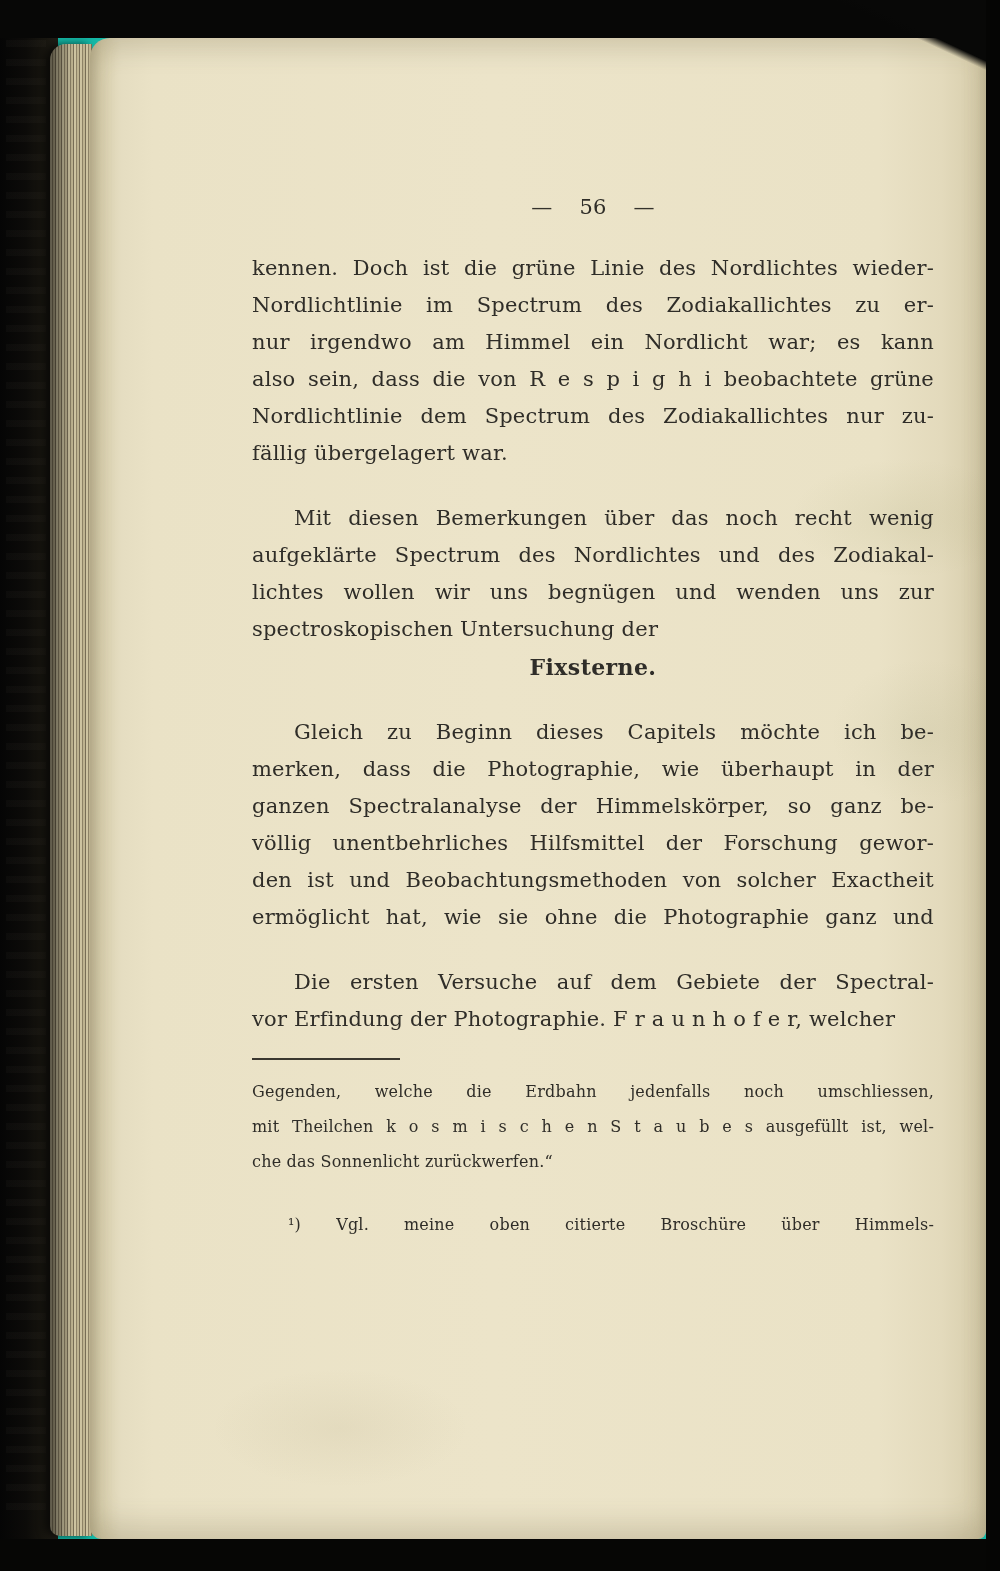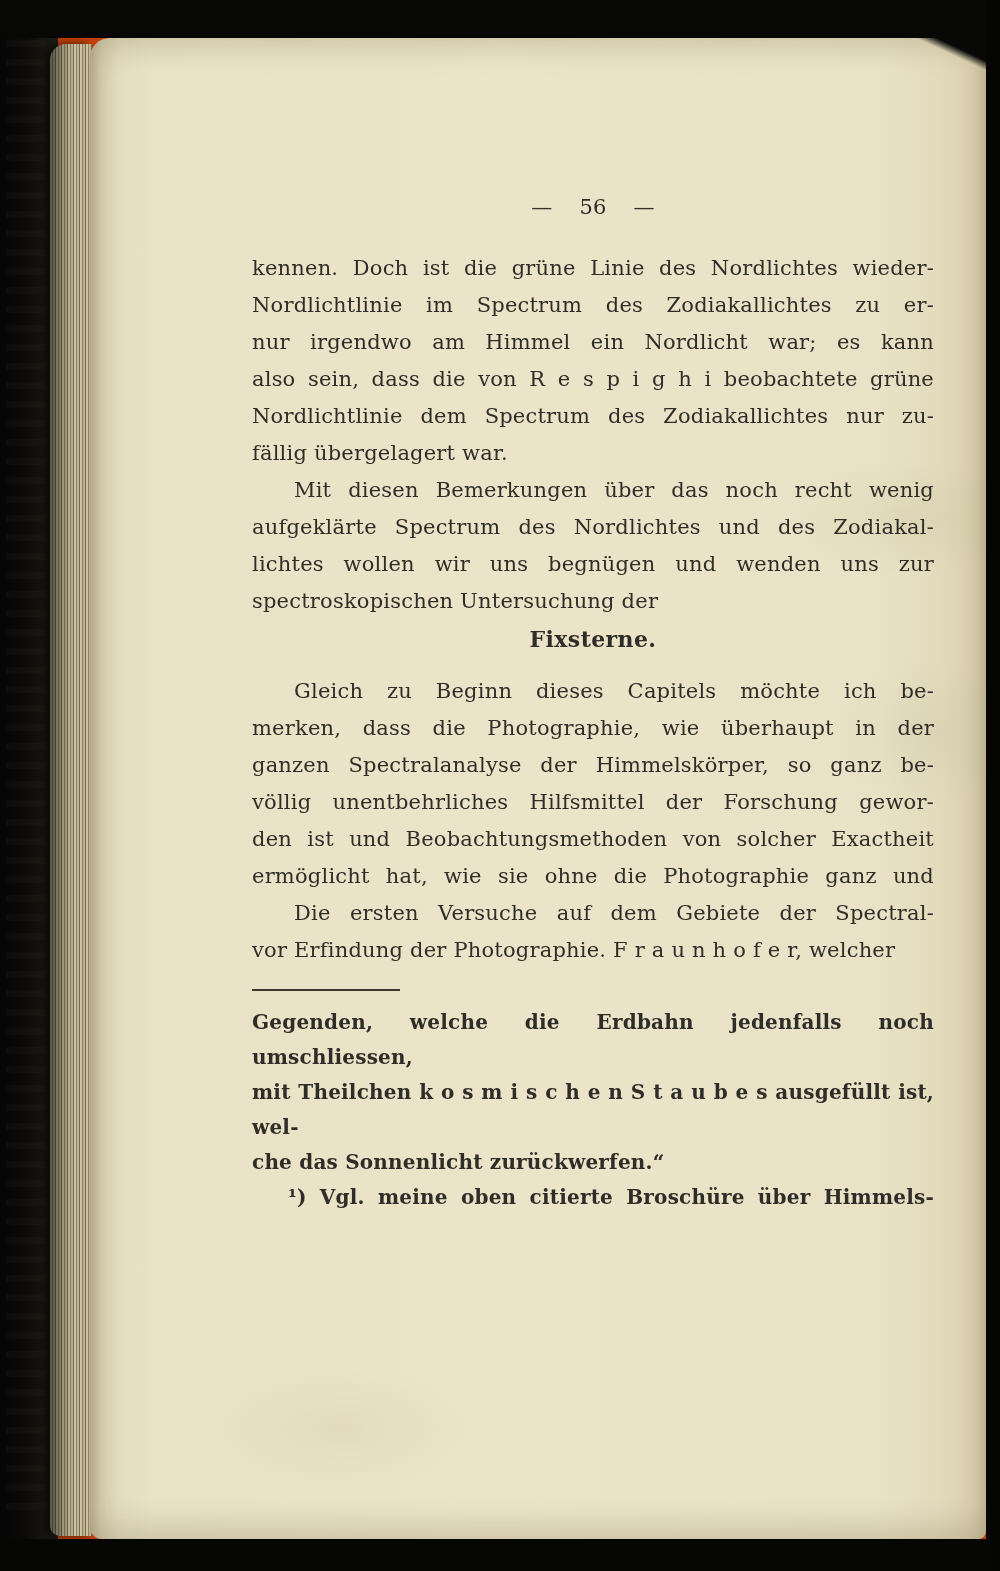--- a/index.html
+++ b/index.html
@@ -1,21 +1,21 @@
 <!DOCTYPE html>
 <html><head>
 <meta charset="utf-8">
 <style>
   * { margin:0; padding:0; box-sizing:border-box; }
   html,body { background:#000; }
   body { font-family:"DejaVu Serif","Liberation Serif",serif; }
 
   .scan {
     position:relative; width:1000px; height:1571px;
-    background:#c2410c; overflow:hidden;
+    background:#14b8a6; overflow:hidden;
   }
 
   
   .top-bar   { position:absolute; left:0; top:0; width:100%; height:38px; background:#070706; }
   .bottom-bar{ position:absolute; left:0; bottom:0; width:100%; height:32px; background:#060605; }
   .right-bar { position:absolute; right:0; top:0; width:14px; height:100%; background:#050504; }
 
   
   .cover-left {
     position:absolute; left:0; top:0; width:58px; height:100%;
@@ -76,34 +76,34 @@
   .page-head {
     text-align:center; line-height:38px; margin-bottom:24px;
     font-size:21px;
   }
   .page-head .dash { color:#34322c; }
   .page-head .num  { margin:0 27px; }
 
   .para, .fnote { }
   .jline { text-align:justify; text-align-last:justify; white-space:normal; }
   .jline.last { text-align-last:left; }
-  .jline.indent { padding-left:42px; }
+  .jline.indent { padding-left:42px;margin-top:28px; }
 
   .heading {
     text-align:center; font-weight:bold; font-size:22px;
     line-height:38px; margin-bottom:15px;
     letter-spacing:.4px;
   }
 
   .fn-rule {
     width:148px; border-top:2px solid #3a372f;
     margin-top:20px; margin-bottom:14px;
   }
 
-  .fnote { font-size:20px; line-height:35px;font-weight:bold; }
+  .fnote { font-size:16px; line-height:35px; }
   .fnote .jline.indent { padding-left:36px; }
 </style>
 </head>
 <body>
 
 <div class="scan">
 
   <div class="cover-left">
     <div class="cover-texture"></div>
   </div>

